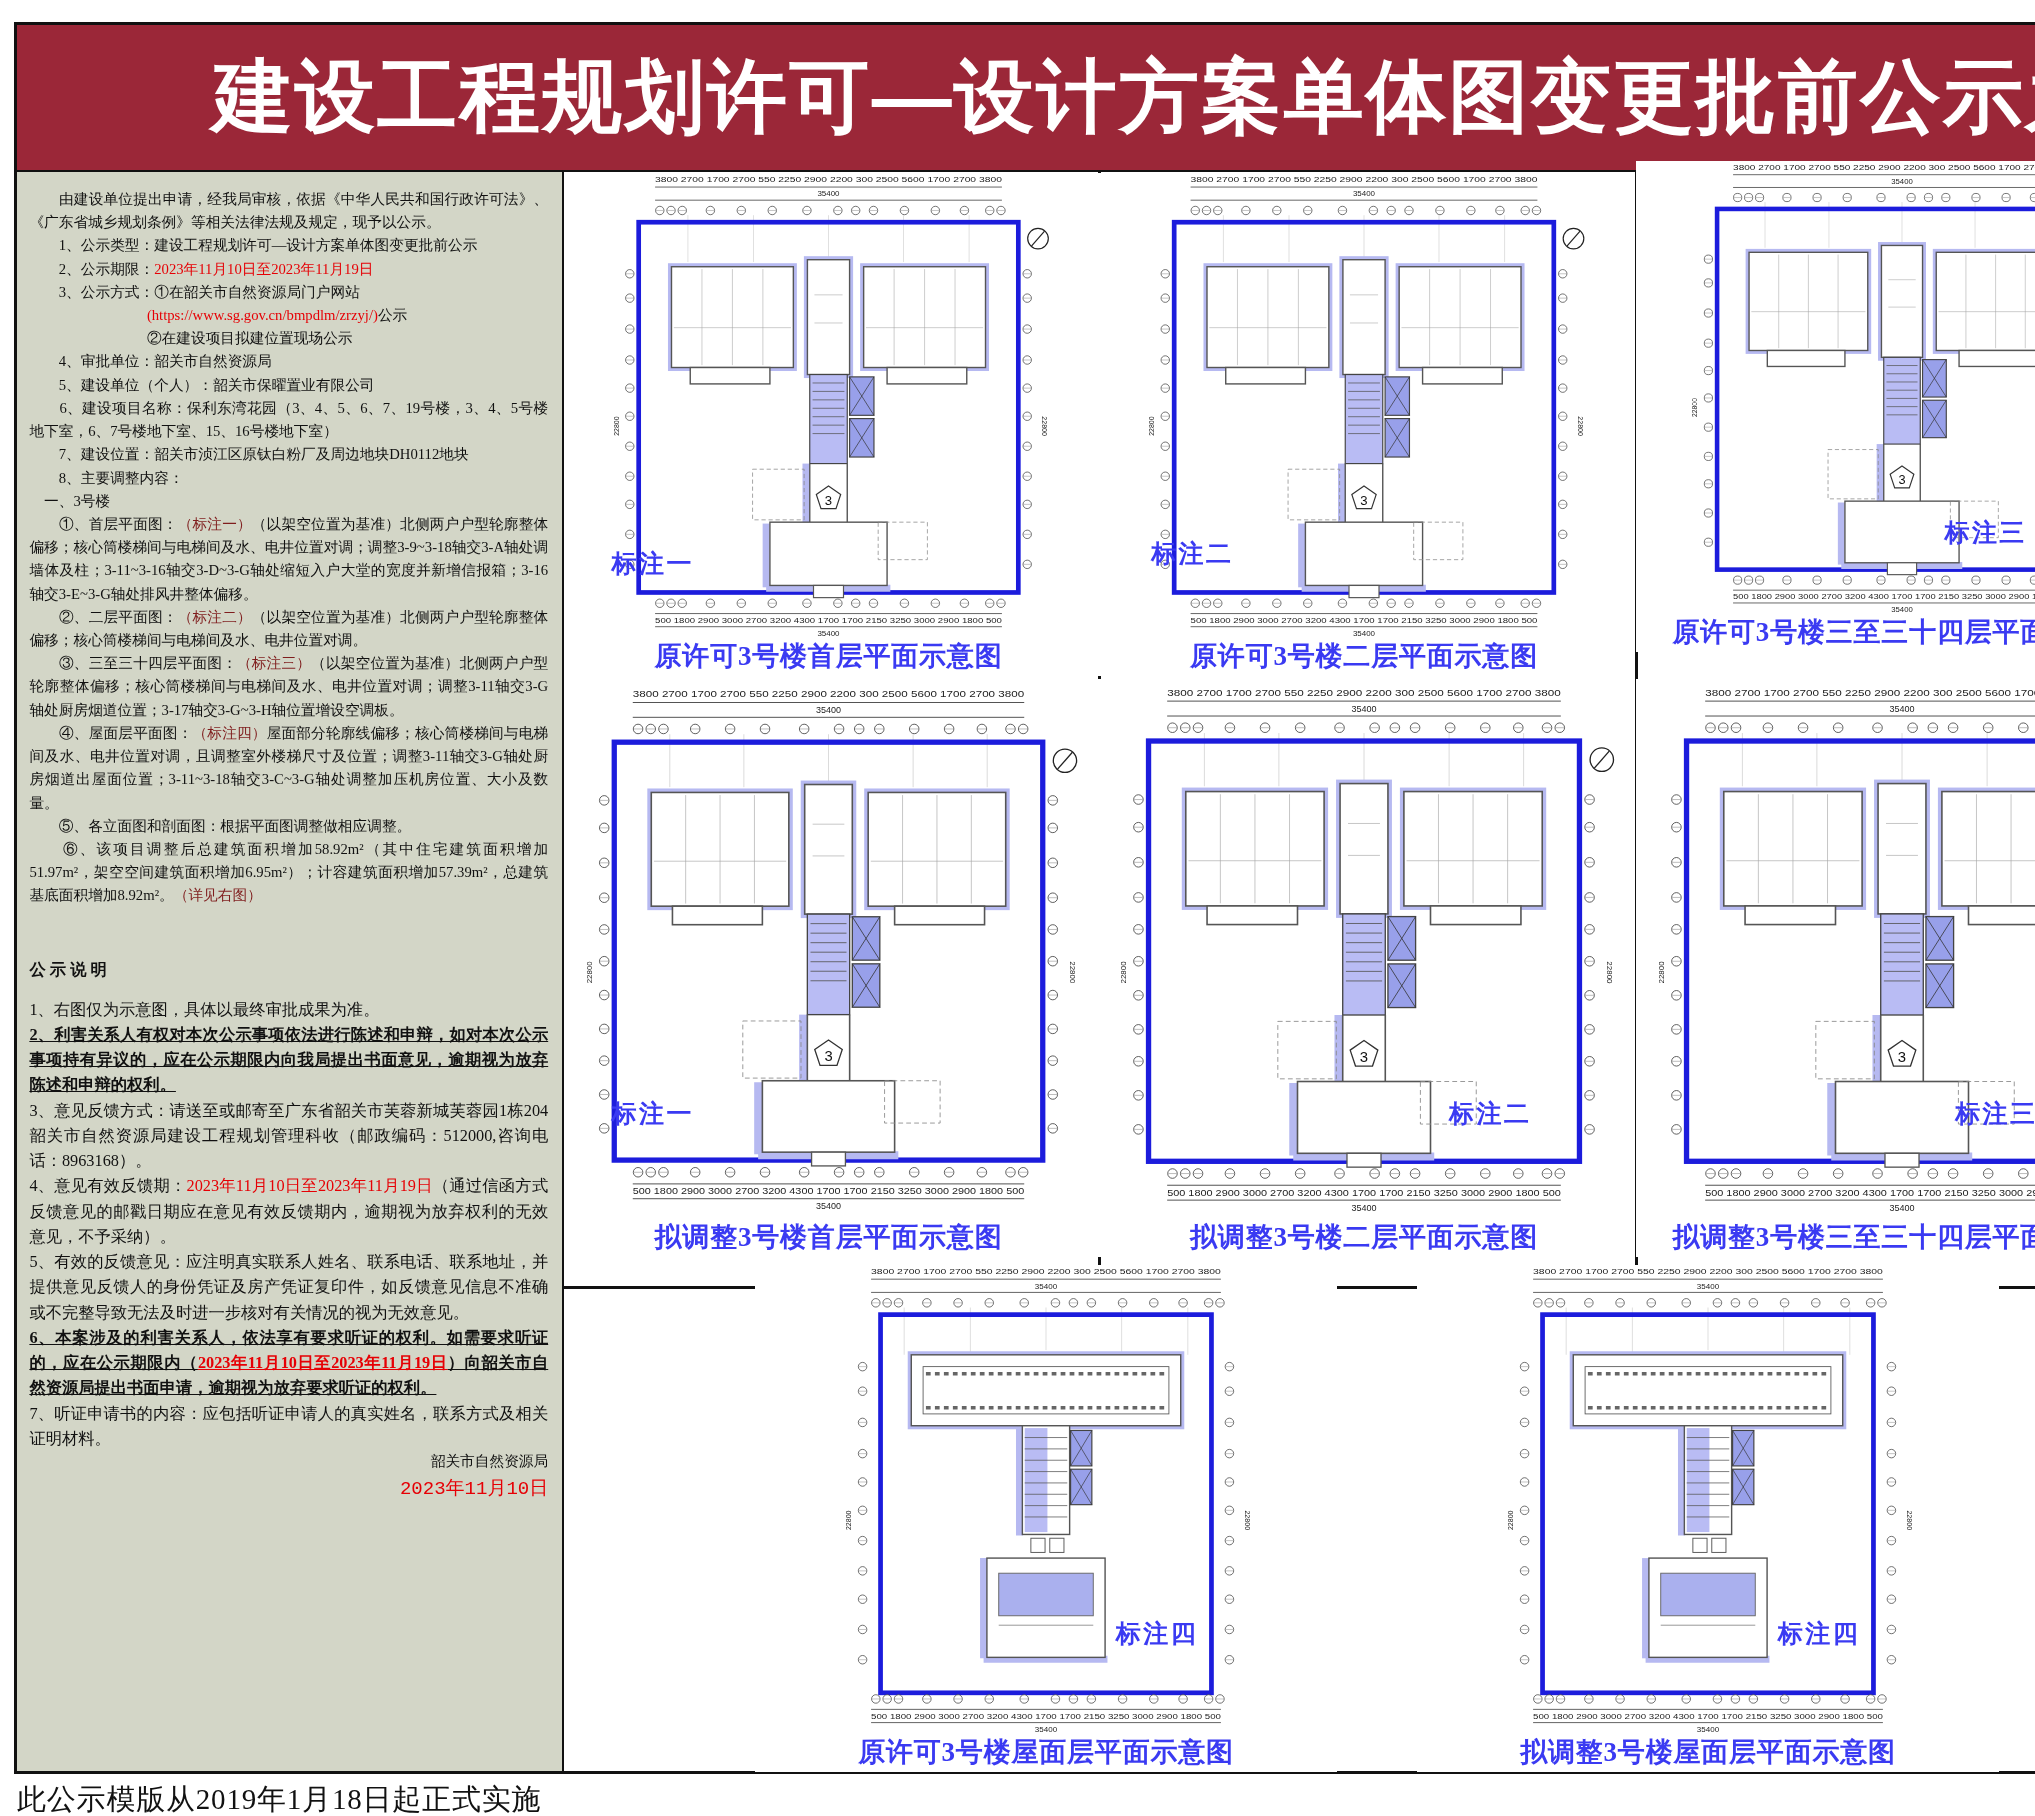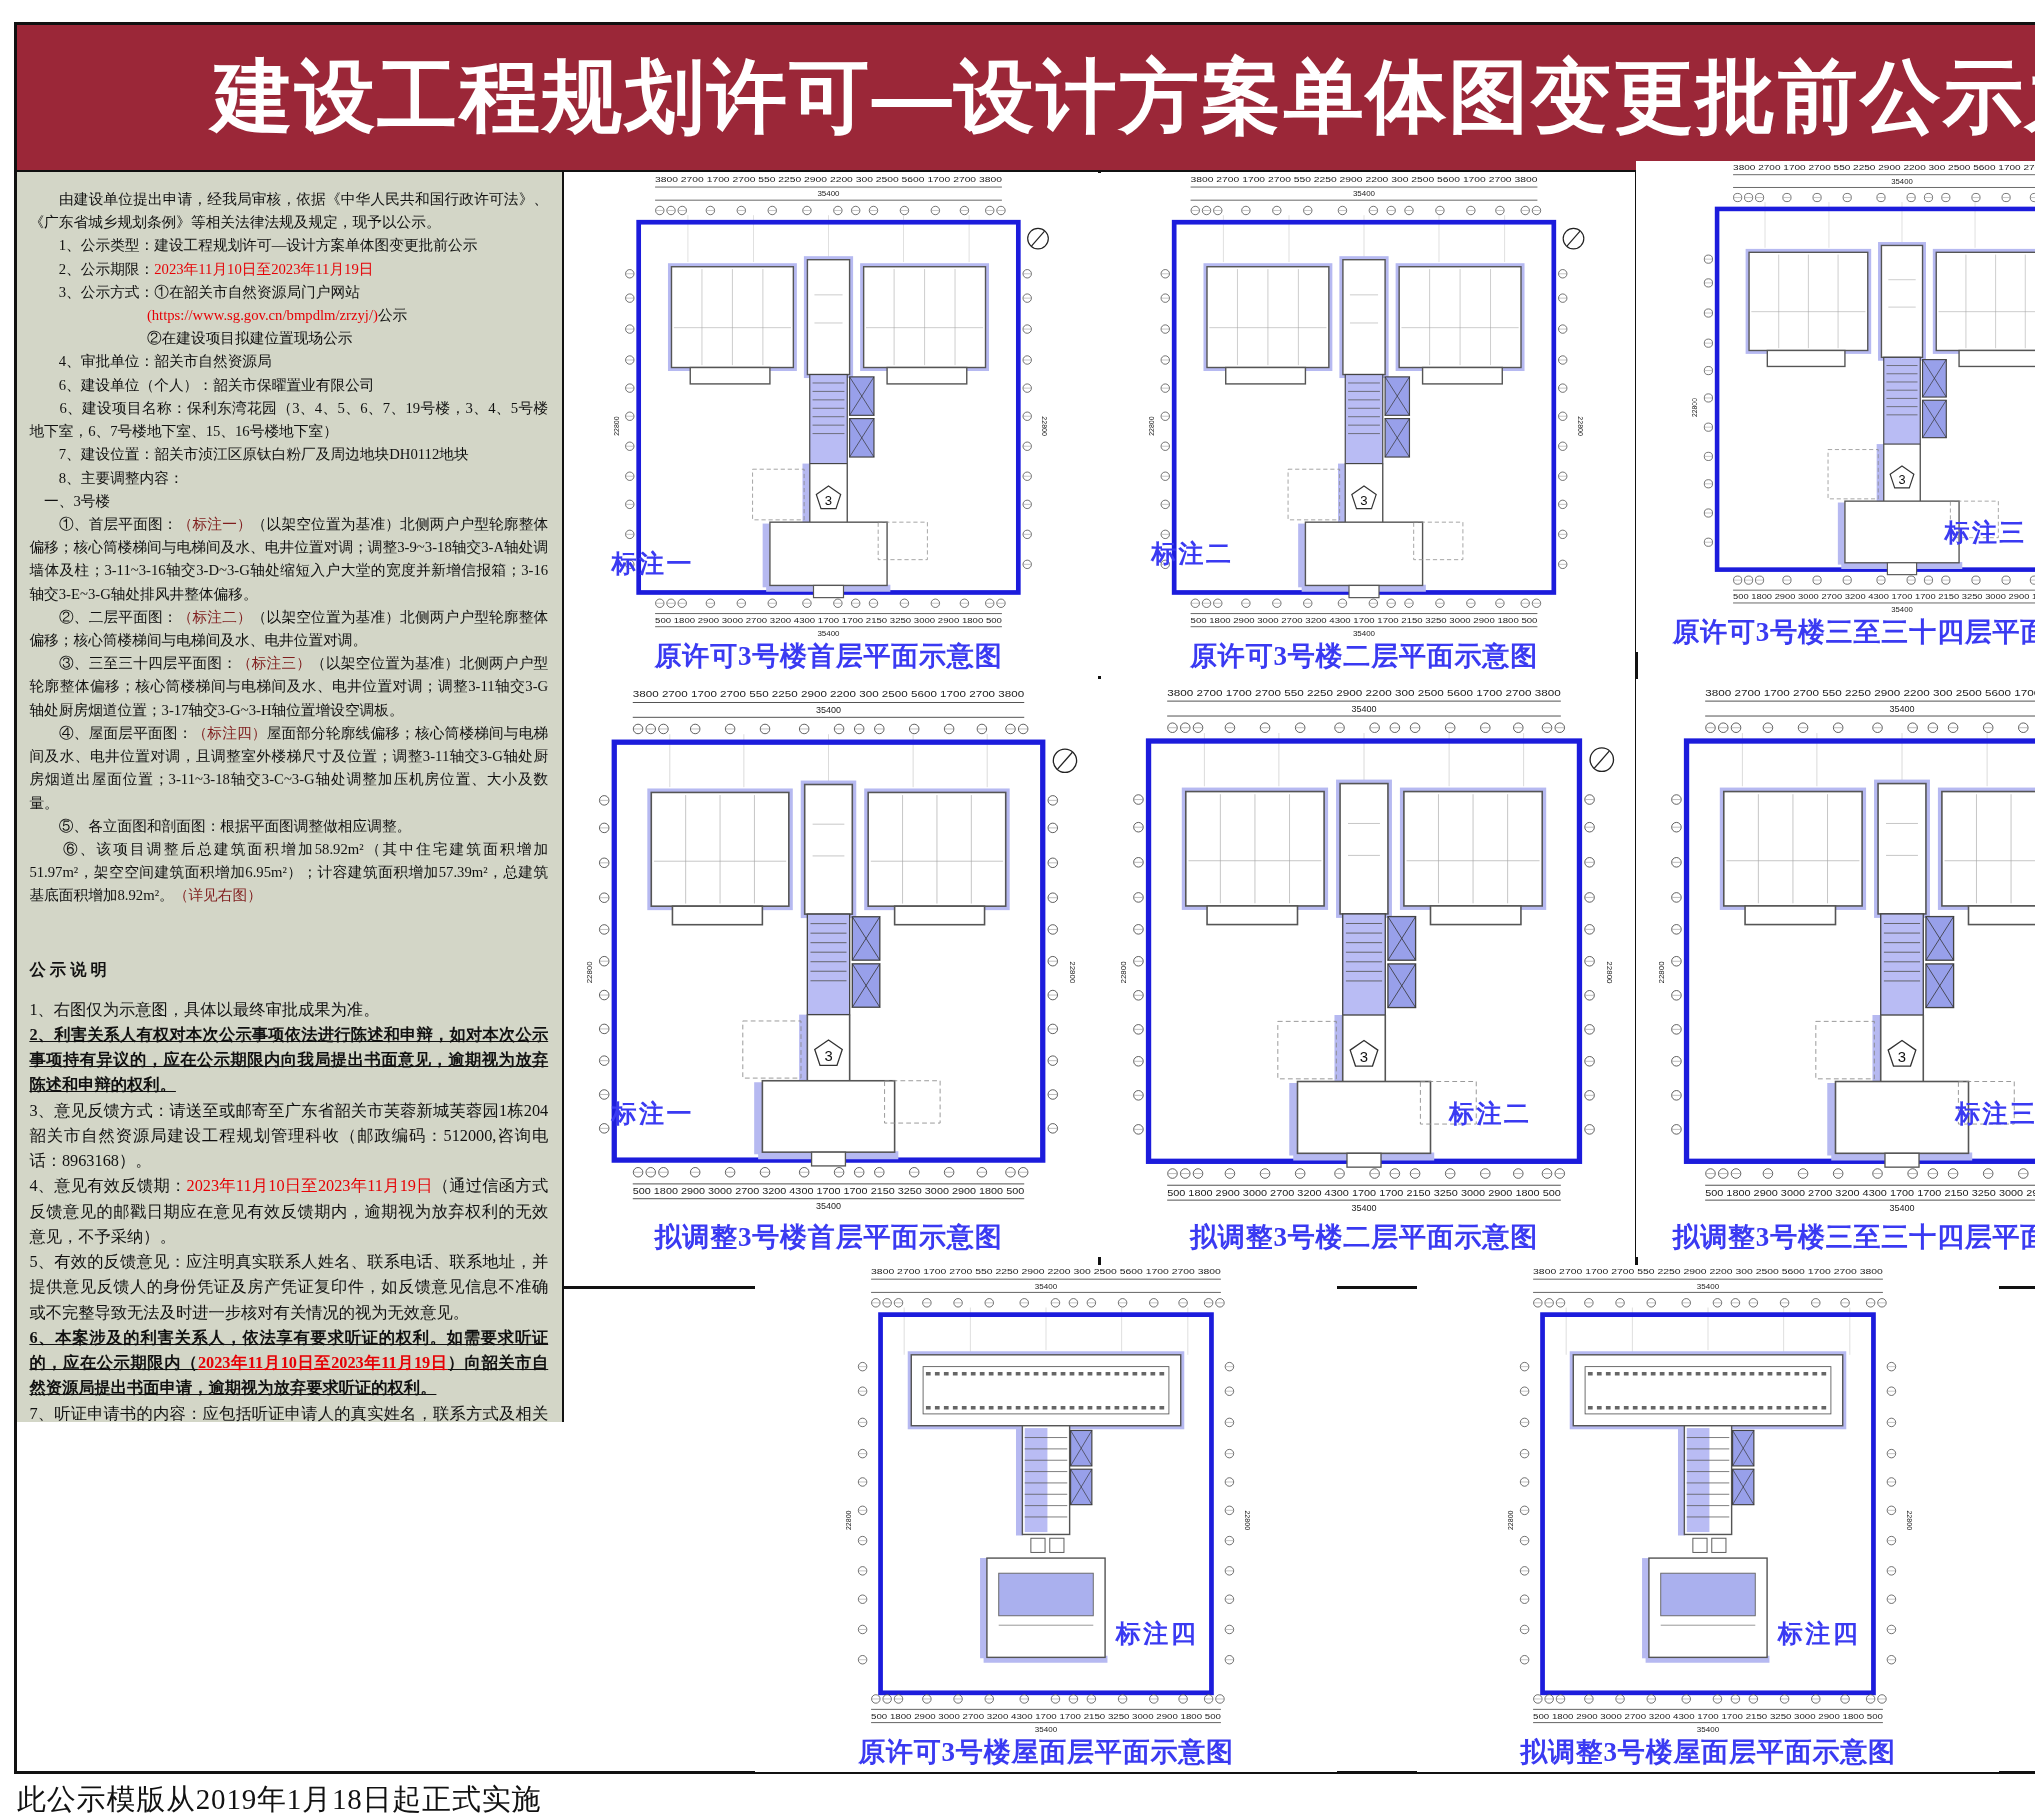--- a/index.html
+++ b/index.html
@@ -3,21 +3,21 @@
 <meta charset="utf-8">
 <style>
   html,body{margin:0;padding:0;background:#fff;}
   body{width:2567px;height:1817px;position:relative;font-family:"Liberation Serif",serif;color:#111;}
   
   .frame{position:absolute;left:14.2px;top:22.4px;width:2539px;height:1752px;border:3.7px solid #111;background:#fff;box-sizing:border-box;}
   
   .banner{position:absolute;left:0;top:0;width:100%;height:147px;background:#9b2738;border-bottom:2.8px solid #111;box-sizing:border-box;display:flex;align-items:center;justify-content:center;}
   .banner .title{color:#fff;font-family:"Liberation Sans",sans-serif;font-weight:900;font-size:80px;letter-spacing:2.4px;white-space:nowrap;}
   
-  .leftcol{position:absolute;left:0;top:147px;width:547px;height:1250px;background:#d3d6c7;border-right:2.8px solid #111;box-sizing:border-box;padding:15.5px 14px 8.1px 12.2px;overflow:hidden;}
+  .leftcol{position:absolute;left:0;top:147px;width:547px;height:1599px;background:#d3d6c7;border-right:2.8px solid #111;box-sizing:border-box;padding:15.5px 14px 8.1px 12.2px;overflow:hidden;}
   .leftcol p{margin:0;font-size:14.7px;line-height:1.58;text-align:justify;}
   .seg-red{color:#e60005;}
   .seg-red-u{color:#e60005;font-weight:bold;text-decoration:underline;}
   .seg-blue{color:#7f1d1d;}
   .seg-bu{font-weight:bold;text-decoration:underline;}
   .notes-title{font-size:17px;font-weight:bold;text-align:right;margin:49px 0 14.7px 0 !important;letter-spacing:4.1px;font-family:Liberation Serif, serif;}
   .notes p{font-size:16.3px;line-height:1.55;}
   .sign{margin-top:28.5px;text-align:right !important;font-size:15.5px;line-height:1.8;font-family:Liberation Mono, monospace;}
   .sign .seg-red{font-size:19px;}
   
@@ -262,21 +262,21 @@
   </div>
 
   <div class="leftcol">
     <p><span>　　由建设单位提出申请，经我局审核，依据《中华人民共和国行政许可法》、《广东省城乡规划条例》等相关法律法规及规定，现予以公示。</span></p>
     <p><span>　　1、公示类型：建设工程规划许可—设计方案单体图变更批前公示</span></p>
     <p><span>　　2、公示期限：</span><span class="seg-red">2023年11月10日至2023年11月19日</span></p>
     <p><span>　　3、公示方式：①在韶关市自然资源局门户网站</span></p>
     <p><span>　　　　　　　　</span><span class="seg-red">(https://www.sg.gov.cn/bmpdlm/zrzyj/)</span><span>公示</span></p>
     <p><span>　　　　　　　　②在建设项目拟建位置现场公示</span></p>
     <p><span>　　4、审批单位：韶关市自然资源局</span></p>
-    <p><span>　　6、建设单位（个人）：韶关市保曜置业有限公司</span></p>
+    <p><span>　　5、建设单位（个人）：韶关市保曜置业有限公司</span></p>
     <p><span>　　6、建设项目名称：保利东湾花园（3、4、5、6、7、19号楼，3、4、5号楼地下室，6、7号楼地下室、15、16号楼地下室）</span></p>
     <p><span>　　7、建设位置：韶关市浈江区原钛白粉厂及周边地块DH0112地块</span></p>
     <p><span>　　8、主要调整内容：</span></p>
     <p><span>　一、3号楼</span></p>
     <p><span>　　①、首层平面图：</span><span class="seg-blue">（标注一）</span><span>（以架空位置为基准）北侧两户户型轮廓整体偏移；核心筒楼梯间与电梯间及水、电井位置对调；调整3-9~3-18轴交3-A轴处调墙体及柱；3-11~3-16轴交3-D~3-G轴处缩短入户大堂的宽度并新增信报箱；3-16轴交3-E~3-G轴处排风井整体偏移。</span></p>
     <p><span>　　②、二层平面图：</span><span class="seg-blue">（标注二）</span><span>（以架空位置为基准）北侧两户户型轮廓整体偏移；核心筒楼梯间与电梯间及水、电井位置对调。</span></p>
     <p><span>　　③、三至三十四层平面图：</span><span class="seg-blue">（标注三）</span><span>（以架空位置为基准）北侧两户户型轮廓整体偏移；核心筒楼梯间与电梯间及水、电井位置对调；调整3-11轴交3-G轴处厨房烟道位置；3-17轴交3-G~3-H轴位置增设空调板。</span></p>
     <p><span>　　④、屋面层平面图：</span><span class="seg-blue">（标注四）</span><span>屋面部分轮廓线偏移；核心筒楼梯间与电梯间及水、电井位置对调，且调整室外楼梯尺寸及位置；调整3-11轴交3-G轴处厨房烟道出屋面位置；3-11~3-18轴交3-C~3-G轴处调整加压机房位置、大小及数量。</span></p>
     <p><span>　　⑤、各立面图和剖面图：根据平面图调整做相应调整。</span></p>
     <p><span>　　⑥、该项目调整后总建筑面积增加58.92m²（其中住宅建筑面积增加51.97m²，架空空间建筑面积增加6.95m²）；计容建筑面积增加57.39m²，总建筑基底面积增加8.92m²。</span><span class="seg-blue">（详见右图）</span></p>

